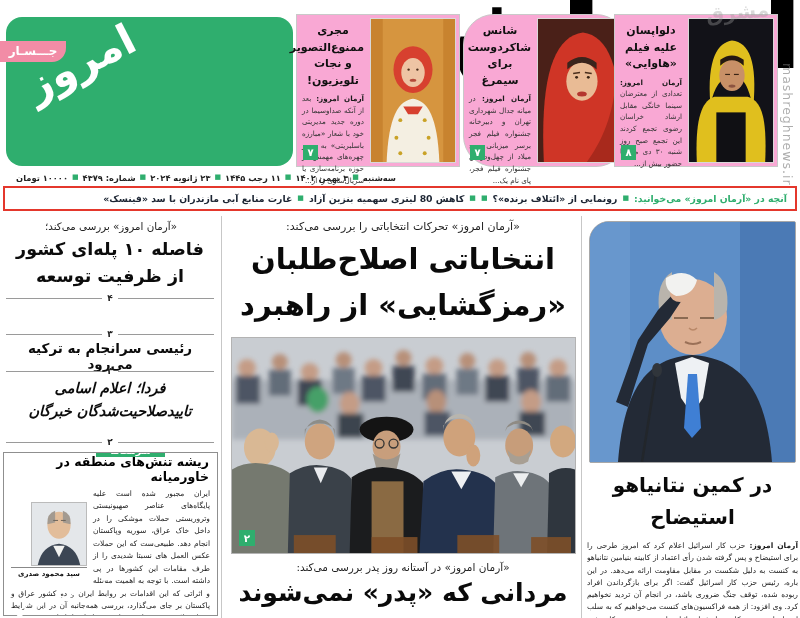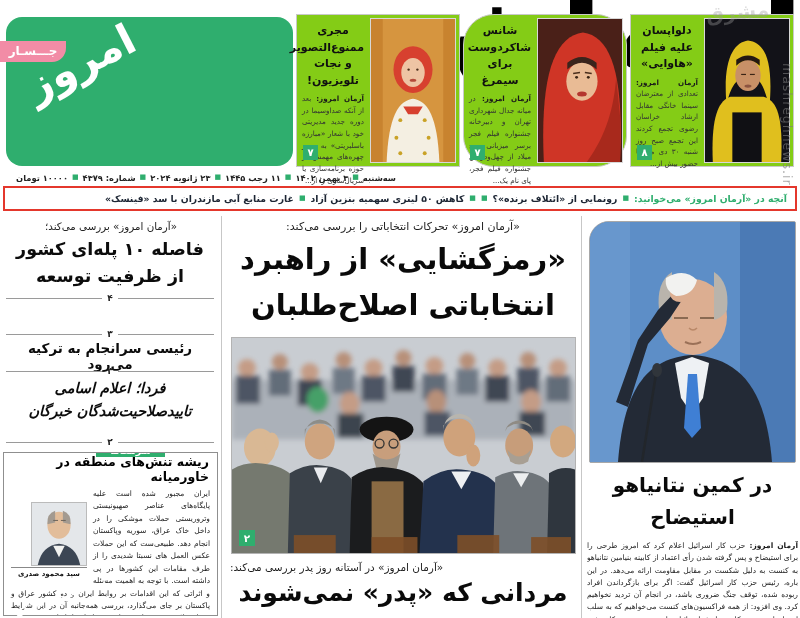--- a/index.html
+++ b/index.html
@@ -21,23 +21,23 @@
               background:#f28ca6; color:#fff; font-size:12px; font-weight:bold;
               text-align:center; line-height:21px; border-radius:0 0 14px 0;margin-top:41px; }
 
   
   .wm-vert { position:absolute; left:780px; top:36px; height:150px; z-index:6;
              writing-mode:vertical-rl; font-size:12.5px; color:#7c7c7c; opacity:.62; letter-spacing:1px; }
   .wm-logo { position:absolute; left:706px; top:0px; z-index:6; font-size:20px; font-weight:bold;
              color:#9c9c9c; opacity:.38; transform:rotate(-5deg); }
 
   
-  .teaser { position:absolute; top:14px; height:153px; width:164px; background:#84cc16;
+  .teaser { position:absolute; top:14px; height:153px; width:164px; background:#f9a8d4;
             border:1px solid #c9c9c9; z-index:3; }
-  .teaser.t1 { left:296px; } .teaser.t2 { left:463px;border-radius:31px; } .teaser.t3 { left:630px; }
+  .teaser.t1 { left:296px; } .teaser.t2 { left:463px;border-radius:31px; } .teaser.t3 { left:614px; }
   .t-photo { position:absolute; right:3px; top:3px; bottom:3px; width:86px; border:1px solid #d8d8d8; overflow:hidden; }
   .t-photo svg { display:block; width:100%; height:100%; }
   .t-body { position:absolute; left:3px; top:3px; bottom:3px; right:93px; padding:1px 2px; }
   .t-title { font-size:11px; font-weight:bold; color:#101010; text-align:center; line-height:1.5; margin-top:4px; }
   .t-text { font-size:7.2px; color:#333; text-align:justify; line-height:1.62; margin-top:4px; }
   .lead { font-weight:bold; color:#1a1a1a; }
   .lead::after { content:" "; }
   .t-page { position:absolute; left:3px; bottom:3px; width:15px; height:15px; background:#2fae6e;
             color:#fff; font-size:10px; font-weight:bold; text-align:center; line-height:15px; }
 
@@ -86,21 +86,21 @@
   
   .mc-kicker { position:absolute; left:230px; top:220px; width:346px; text-align:center;
                font-size:11px; color:#1e1e1e; }
   .mc-headline { position:absolute; left:228px; top:236px; width:350px; text-align:center;
                font-size:29px; font-weight:bold; color:#0a0a0a; line-height:1.6; letter-spacing:-0.5px; }
   .conf-photo { position:absolute; left:231px; top:337px; width:345px; height:217px;
                border:1px solid #b3b3b3; overflow:hidden; }
   .conf-photo svg { display:block; width:100%; height:100%; }
   .photo-badge { position:absolute; left:7px; bottom:7px; width:16px; height:16px; background:#2fae6e;
                color:#fff; font-size:10.5px; font-weight:bold; text-align:center; line-height:16px; z-index:2; }
-  .fc-kicker { position:absolute; left:230px; top:561px; width:346px; text-align:left;
+  .fc-kicker { position:absolute; left:230px; top:561px; width:346px; text-align:center;
                font-size:10.5px; color:#1e1e1e; }
   .fc-headline { position:absolute; left:230px; top:578px; width:346px; text-align:center;
                font-size:25px; font-weight:bold; color:#0a0a0a; }
 
   
   .net-photo { position:absolute; left:589px; top:221px; width:207px; height:242px;
                border:1px solid #a8a8a8; border-radius:20px 2px 2px 2px; overflow:hidden; background:#5d8ec7; }
   .net-photo svg { display:block; width:100%; height:100%; }
   .net-headline { position:absolute; left:589px; top:469px; width:207px; text-align:center;
                font-size:20px; font-weight:bold; color:#0a0a0a; line-height:1.62; }
@@ -210,21 +210,21 @@
     <span class="sq">■</span>
     <span>۱۰۰۰۰ تومان</span>
   </div>
 
   <div class="banner">
     <span class="label">آنچه در «آرمان امروز» می‌خوانید:</span>
     <span class="sq">■</span>
     <span class="item">رونمایی از «ائتلاف برنده»؟</span>
     <span class="sq">■</span>
     <span class="sq">■</span>
-    <span class="item">کاهش ۵۰ لیتری سهمیه بنزین آزاد</span>
+    <span class="item">کاهش 80 لیتری سهمیه بنزین آزاد</span>
     <span class="sq">■</span>
     <span class="item">غارت منابع آبی مازندران با سد «فینسک»</span>
 
   </div>
 
   <div class="vsep s1"></div>
   <div class="vsep s2"></div>
 
   <div class="lc-kicker">«آرمان امروز» بررسی می‌کند؛</div>
   <div class="lc-h lc-h1">فاصله ۱۰ پله‌ای کشور از ظرفیت توسعه</div>
@@ -268,22 +268,22 @@
           </svg>
         </span>
         <span class="ed-author">سید محمود صدری</span>
       </span>
       <span>ایران مجبور شده است علیه پایگاه‌های عناصر صهیونیستی وتروریستی حملات موشکی را در داخل خاک عراق، سوریه وپاکستان انجام دهد. طبیعی‌ست که این حملات عکس العمل های نسبتا شدیدی را از طرف مقامات این کشورها در پی داشته است. با توجه به اهمیت مسئله و اثراتی که این اقدامات بر روابط ایران و دو کشور عراق و پاکستان بر جای می‌گذارد، بررسی همه‌جانبه آن در این شرایط حساس لازم و مفید فایده خواهد بود. ایران ناچار است...</span>
     </div>
   </div>
 
   <div class="mc-kicker">«آرمان امروز» تحرکات انتخاباتی را بررسی می‌کند:</div>
   <div class="mc-headline">
+    <div>انتخاباتی اصلاح‌طلبان</div>
     <div>«رمزگشایی» از راهبرد</div>
-    <div>انتخاباتی اصلاح‌طلبان</div>
   </div>
 
   <div class="conf-photo">
     <svg viewBox="0 0 344 216" preserveAspectRatio="none">
       <defs>
           <filter id="blur1">
             <feGaussianBlur stdDeviation="2.6"></feGaussianBlur>
           </filter>
         </defs>
       <rect width="344" height="216" fill="#c9cdd2"></rect>

